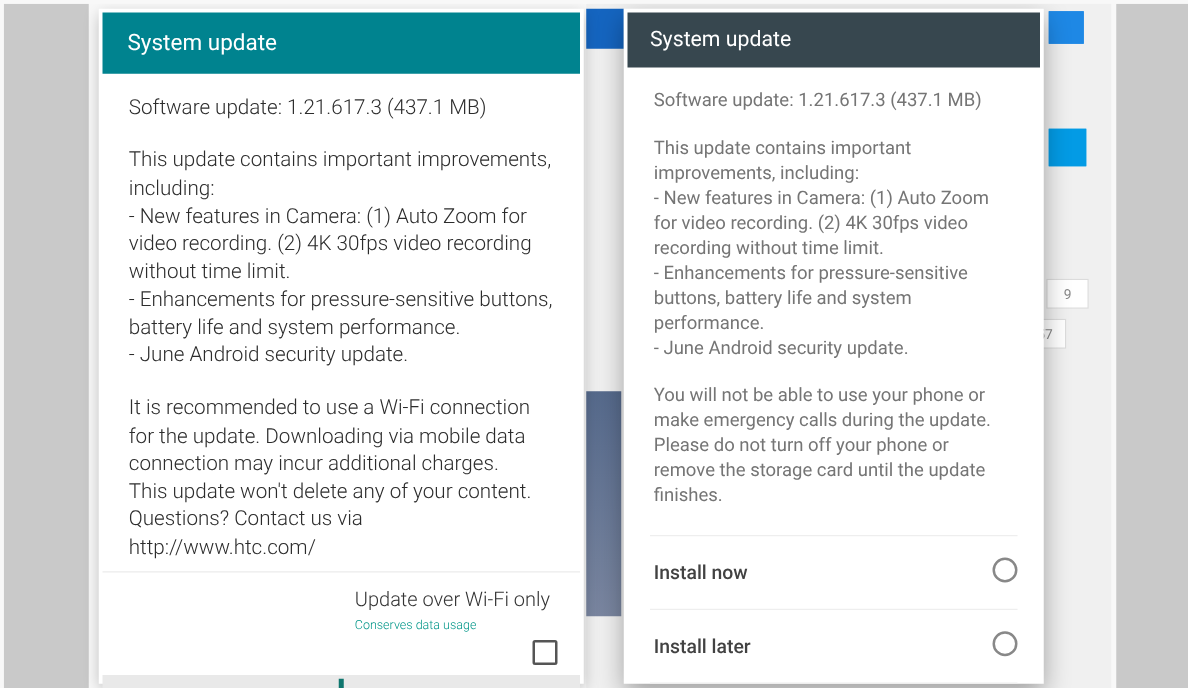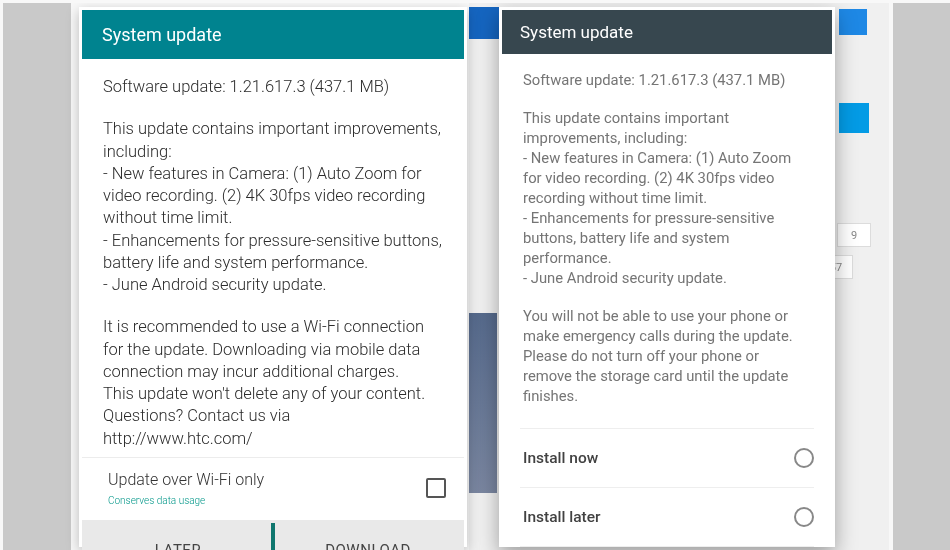--- a/index.html
+++ b/index.html
@@ -42,23 +42,24 @@
     font-size: 16.5px;
     line-height: 1.35;
     color: #2c2c2c;
     flex: 1;
     font-weight: 300;
   }
   .body-left p { margin-bottom: 14px; }
   .body-left .tight { margin-bottom: 0; }
   .wifi-row {
     display: flex;
-    align-items: center;
+    align-items: flex-end;
     padding: 6px 18px 8px 20px;
     border-top: 1px solid #ececec;
+    flex-direction: column;
   }
   .wifi-text { flex:1; }
   .wifi-title { font-size: 16px; color:#333; font-weight:300; }
   .wifi-sub { font-size: 10px; color: #009688; font-weight:300; }
   .checkbox-empty {
     width: 20px; height: 20px;
     border: 2px solid #555;
     border-radius: 2px;
   }
   .footer-left {
@@ -120,21 +121,21 @@
     line-height: 1.35;
     color:#757575;
     font-weight:400;
   }
   .body-right p { margin-bottom: 12px; }
   .options {
     padding: 0 18px;
   }
   .option-row {
     display:flex;
-    align-items:center;
+    align-items:flex-start;
     padding: 17px 0;
     border-top: 1px solid #eee;
   }
   .option-row:first-child { border-top: 1px solid #eee; }
   .option-label {
     flex:1;
     font-size: 15.5px;
     color:#424242;
     font-weight:500;
   }

